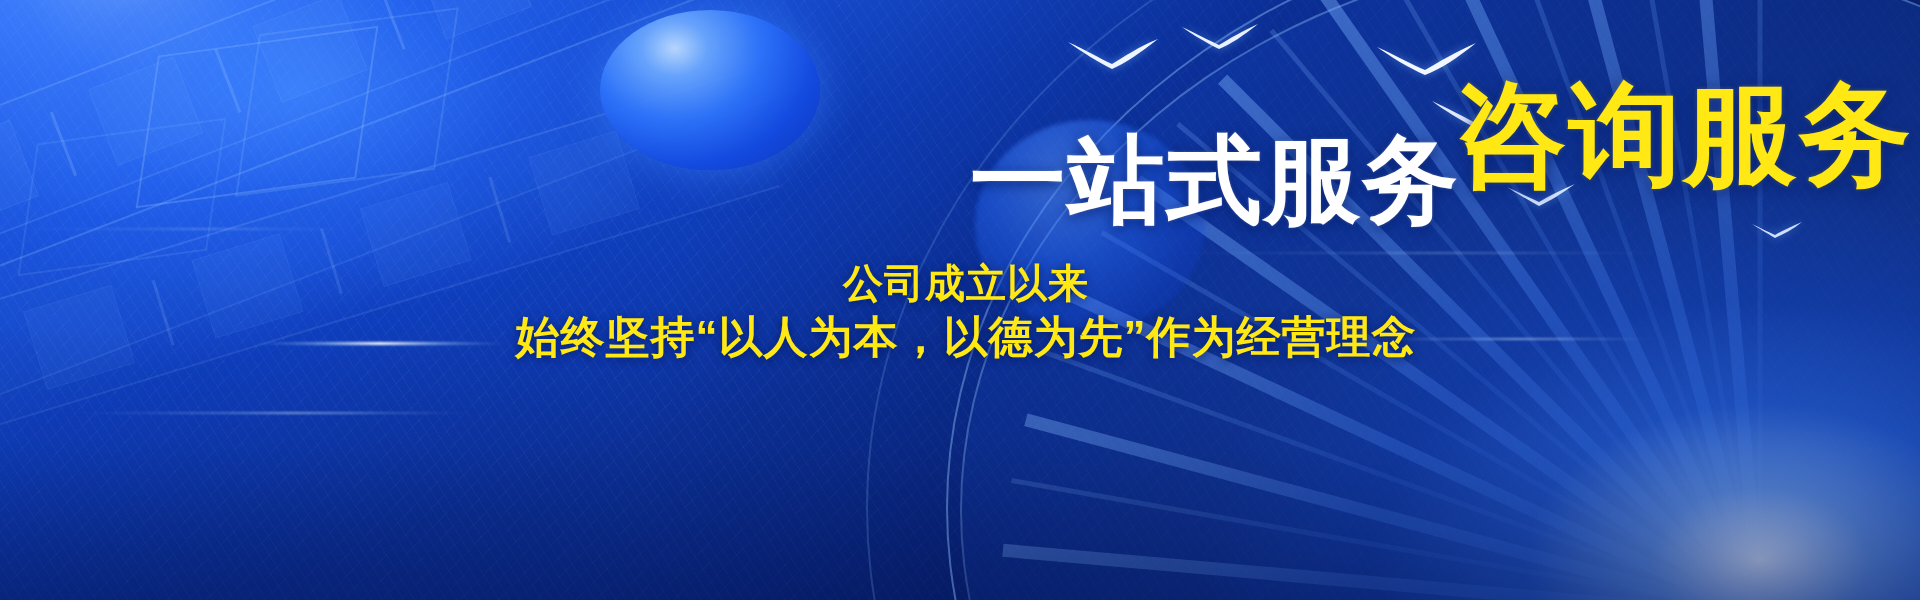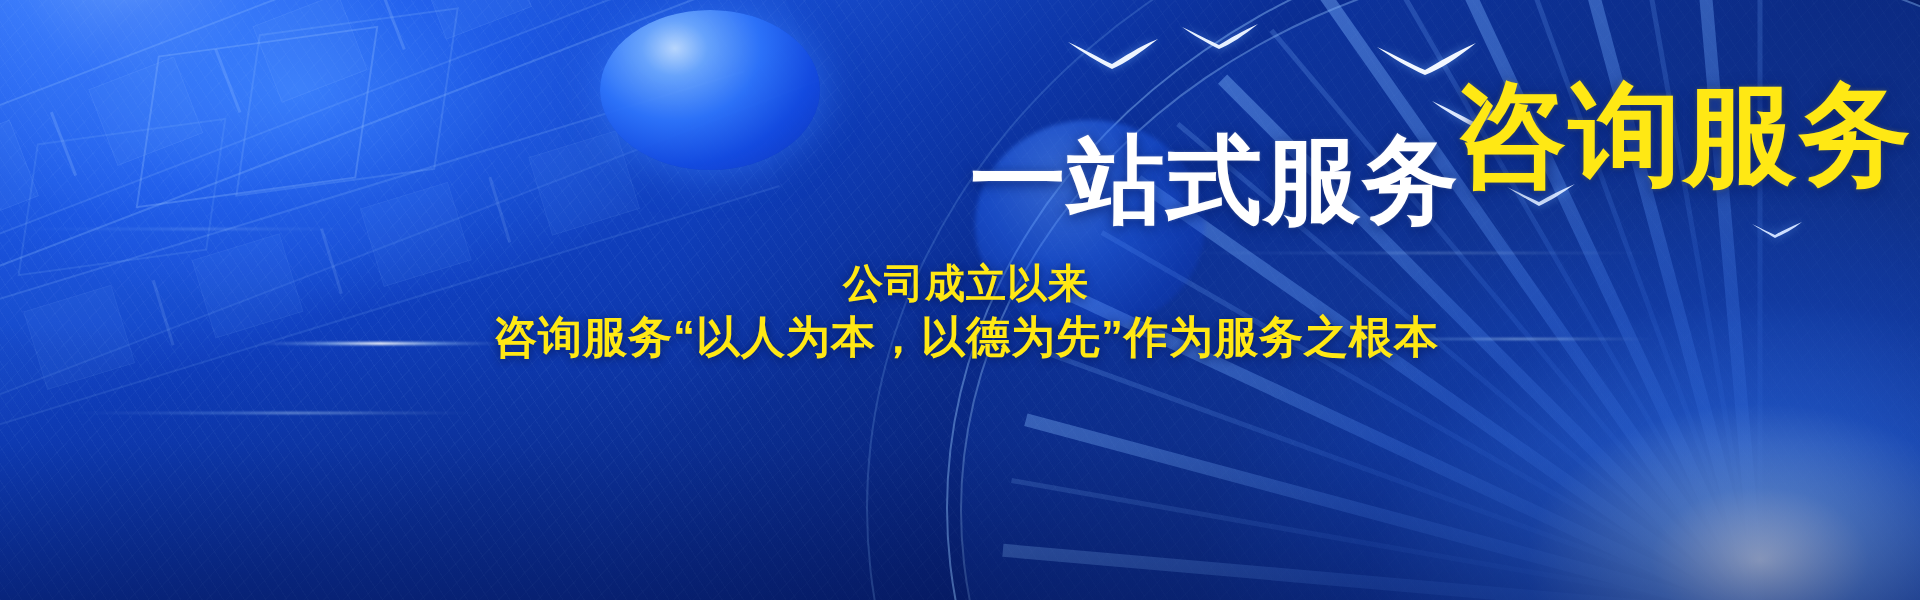--- a/index.html
+++ b/index.html
@@ -359,16 +359,16 @@
       <path d="M2 4 C11 8 18 12 25 15 C33 10 43 6 52 2 C43 9 34 14 25 18 C17 13 8 8 2 4 Z" fill="#cfe0ff"></path>
     </svg>
   </div>
 
   <div class="headline">
     <span class="hl-white">一站式服务</span><span class="hl-yellow">咨询服务</span>
   </div>
 
   <div class="body-text">
     <div class="body-line l1">公司成立以来</div>
-    <div class="body-line l2">咨询服务“以人为本，以德为先”作为服务之根本</div>
+    <div class="body-line l2">始终坚持“以人为本，以德为先”作为经营理念</div>
   </div>
 
 </div>
 
 </body></html>

